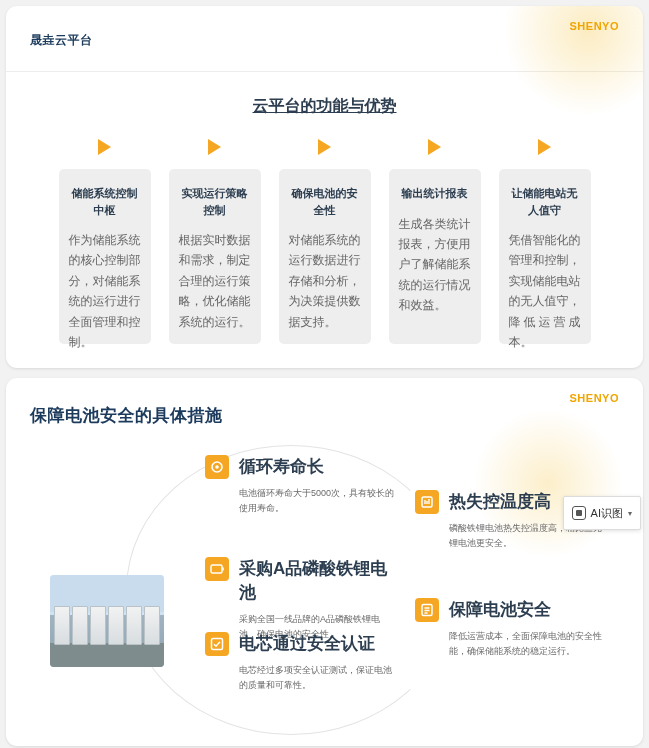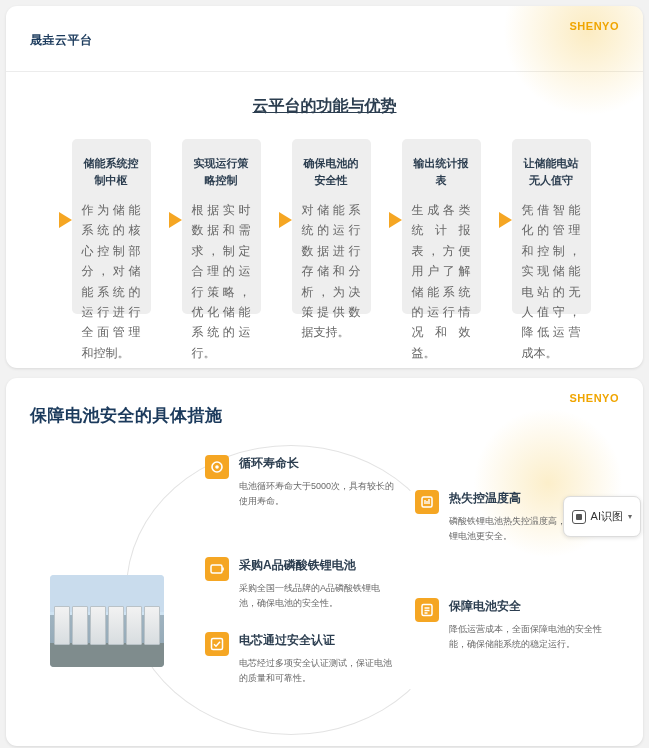--- a/index.html
+++ b/index.html
@@ -70,21 +70,21 @@
   .flow {
     margin-top: 22px;
     display: flex;
     justify-content: center;
     gap: 18px;
     padding: 0 44px;
   }
   .flow-col {
     width: 92px;
     display: flex;
-    flex-direction: row;
+    flex-direction: column;
     align-items: center;
   }
   .arrow {
     width: 0; height: 0;
     border-top: 8px solid transparent;
     border-bottom: 8px solid transparent;
     border-left: 13px solid #f5a623;
     margin-bottom: 14px;
   }
   .tile {
@@ -161,49 +161,49 @@
   }
   .feat .ic {
     width: 24px; height: 24px;
     background: #f5a623;
     border-radius: 4px;
     flex: 0 0 24px;
     position: relative;
   }
   .feat .ic svg { position:absolute; left:4px; top:4px; }
   .feat .ft {
-    font-size: 12px;
+    font-size: 17px;
     font-weight: 700;
     color: #2c3e50;
     line-height: 1.4;
   }
   .feat .fd {
     margin-top: 7px;
     font-size: 9px;
     color: #6a6a6a;
     line-height: 1.7;
   }
 
   .f1 { left: 205px; top: 455px; }
   .f2 { left: 205px; top: 557px; }
   .f3 { left: 205px; top: 632px; }
   .f4 { left: 415px; top: 490px; }
   .f5 { left: 415px; top: 598px; }
 
   .ai-chip {
     position: absolute;
     right: 8px; top: 496px;
-    height: 41px;
+    height: 34px;
     display: flex;
     align-items: center;
     gap: 5px;
     padding: 0 8px;
     background: #ffffff;
     border: 1px solid #dcdcdc;
-    border-radius: 7px;
+    border-radius: 2px;
     box-shadow: 0 1px 4px rgba(0,0,0,0.12);
     font-size: 11px;
     color: #333333;
   }
   .ai-chip .sq {
     width: 14px; height: 14px;
     border: 1.4px solid #555;
     border-radius: 3px;
     position: relative;
   }

